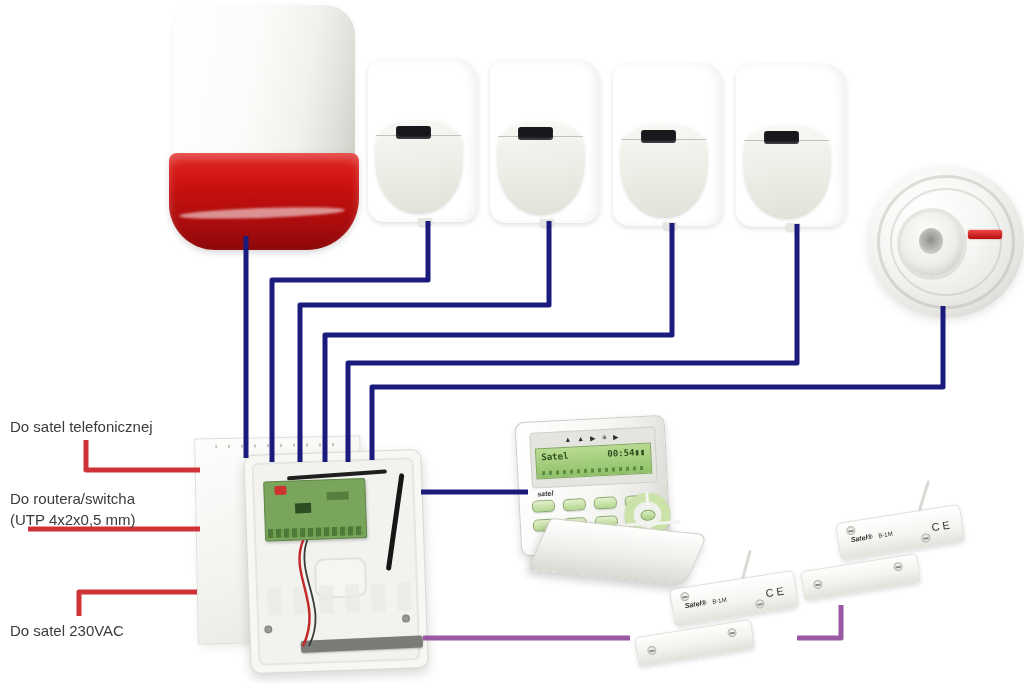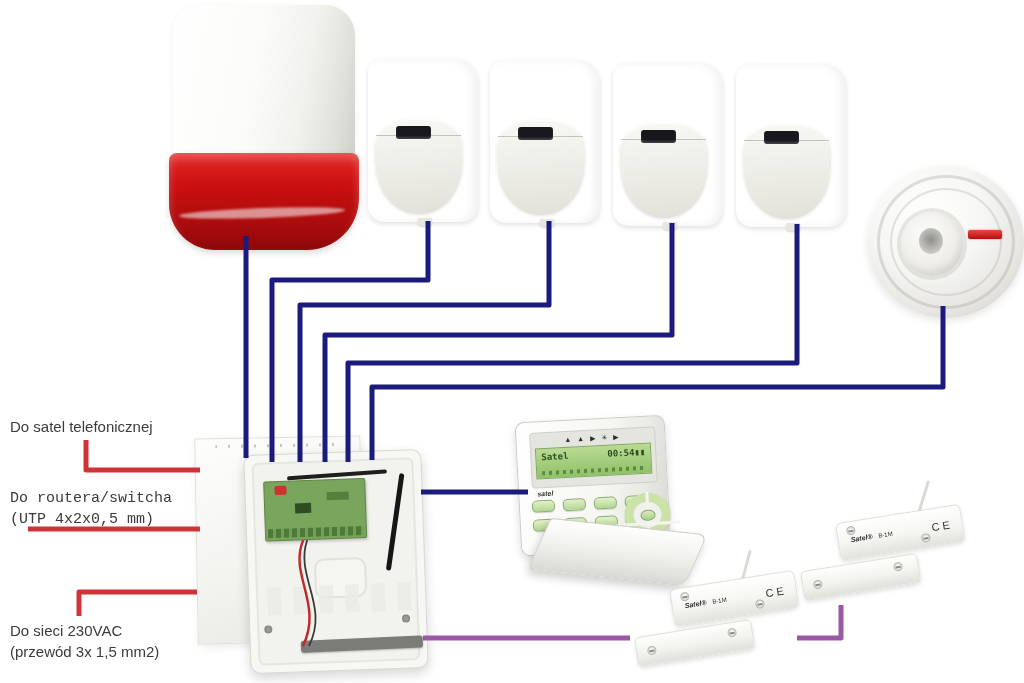--- a/index.html
+++ b/index.html
@@ -289,22 +289,21 @@
     <path d="M86,440 L86,470 L200,470" stroke="#cf3338"></path>
     <path d="M28,529 L200,529" stroke="#cf3338"></path>
     <path d="M79,616 L79,592 L197,592" stroke="#cf3338"></path>
     <path d="M423,638 L630,638" stroke="#9a58a5"></path>
     <path d="M797,638 L841,638 L841,605" stroke="#9a58a5"></path>
   </svg>
 
   <div class="lbl" style="left:10px; top:416px;">
     <span>Do satel telefonicznej</span>
   </div>
-  <div class="lbl" style="left:10px; top:488px;font-family:Liberation Mono, monospace;">
+  <div class="lbl" style="left:10px; top:488px;">
     <div>Do routera/switcha</div>
     <div>(UTP 4x2x0,5 mm)</div>
   </div>
   <div class="lbl" style="left:10px; top:620px;">
-    <div>Do sieci 230VAC</div>
-    <div>(przewód 3x 1,5 mm2)</div>
+    <div>Do satel 230VAC</div>
   </div>
 
 </div>
 
 </body></html>

